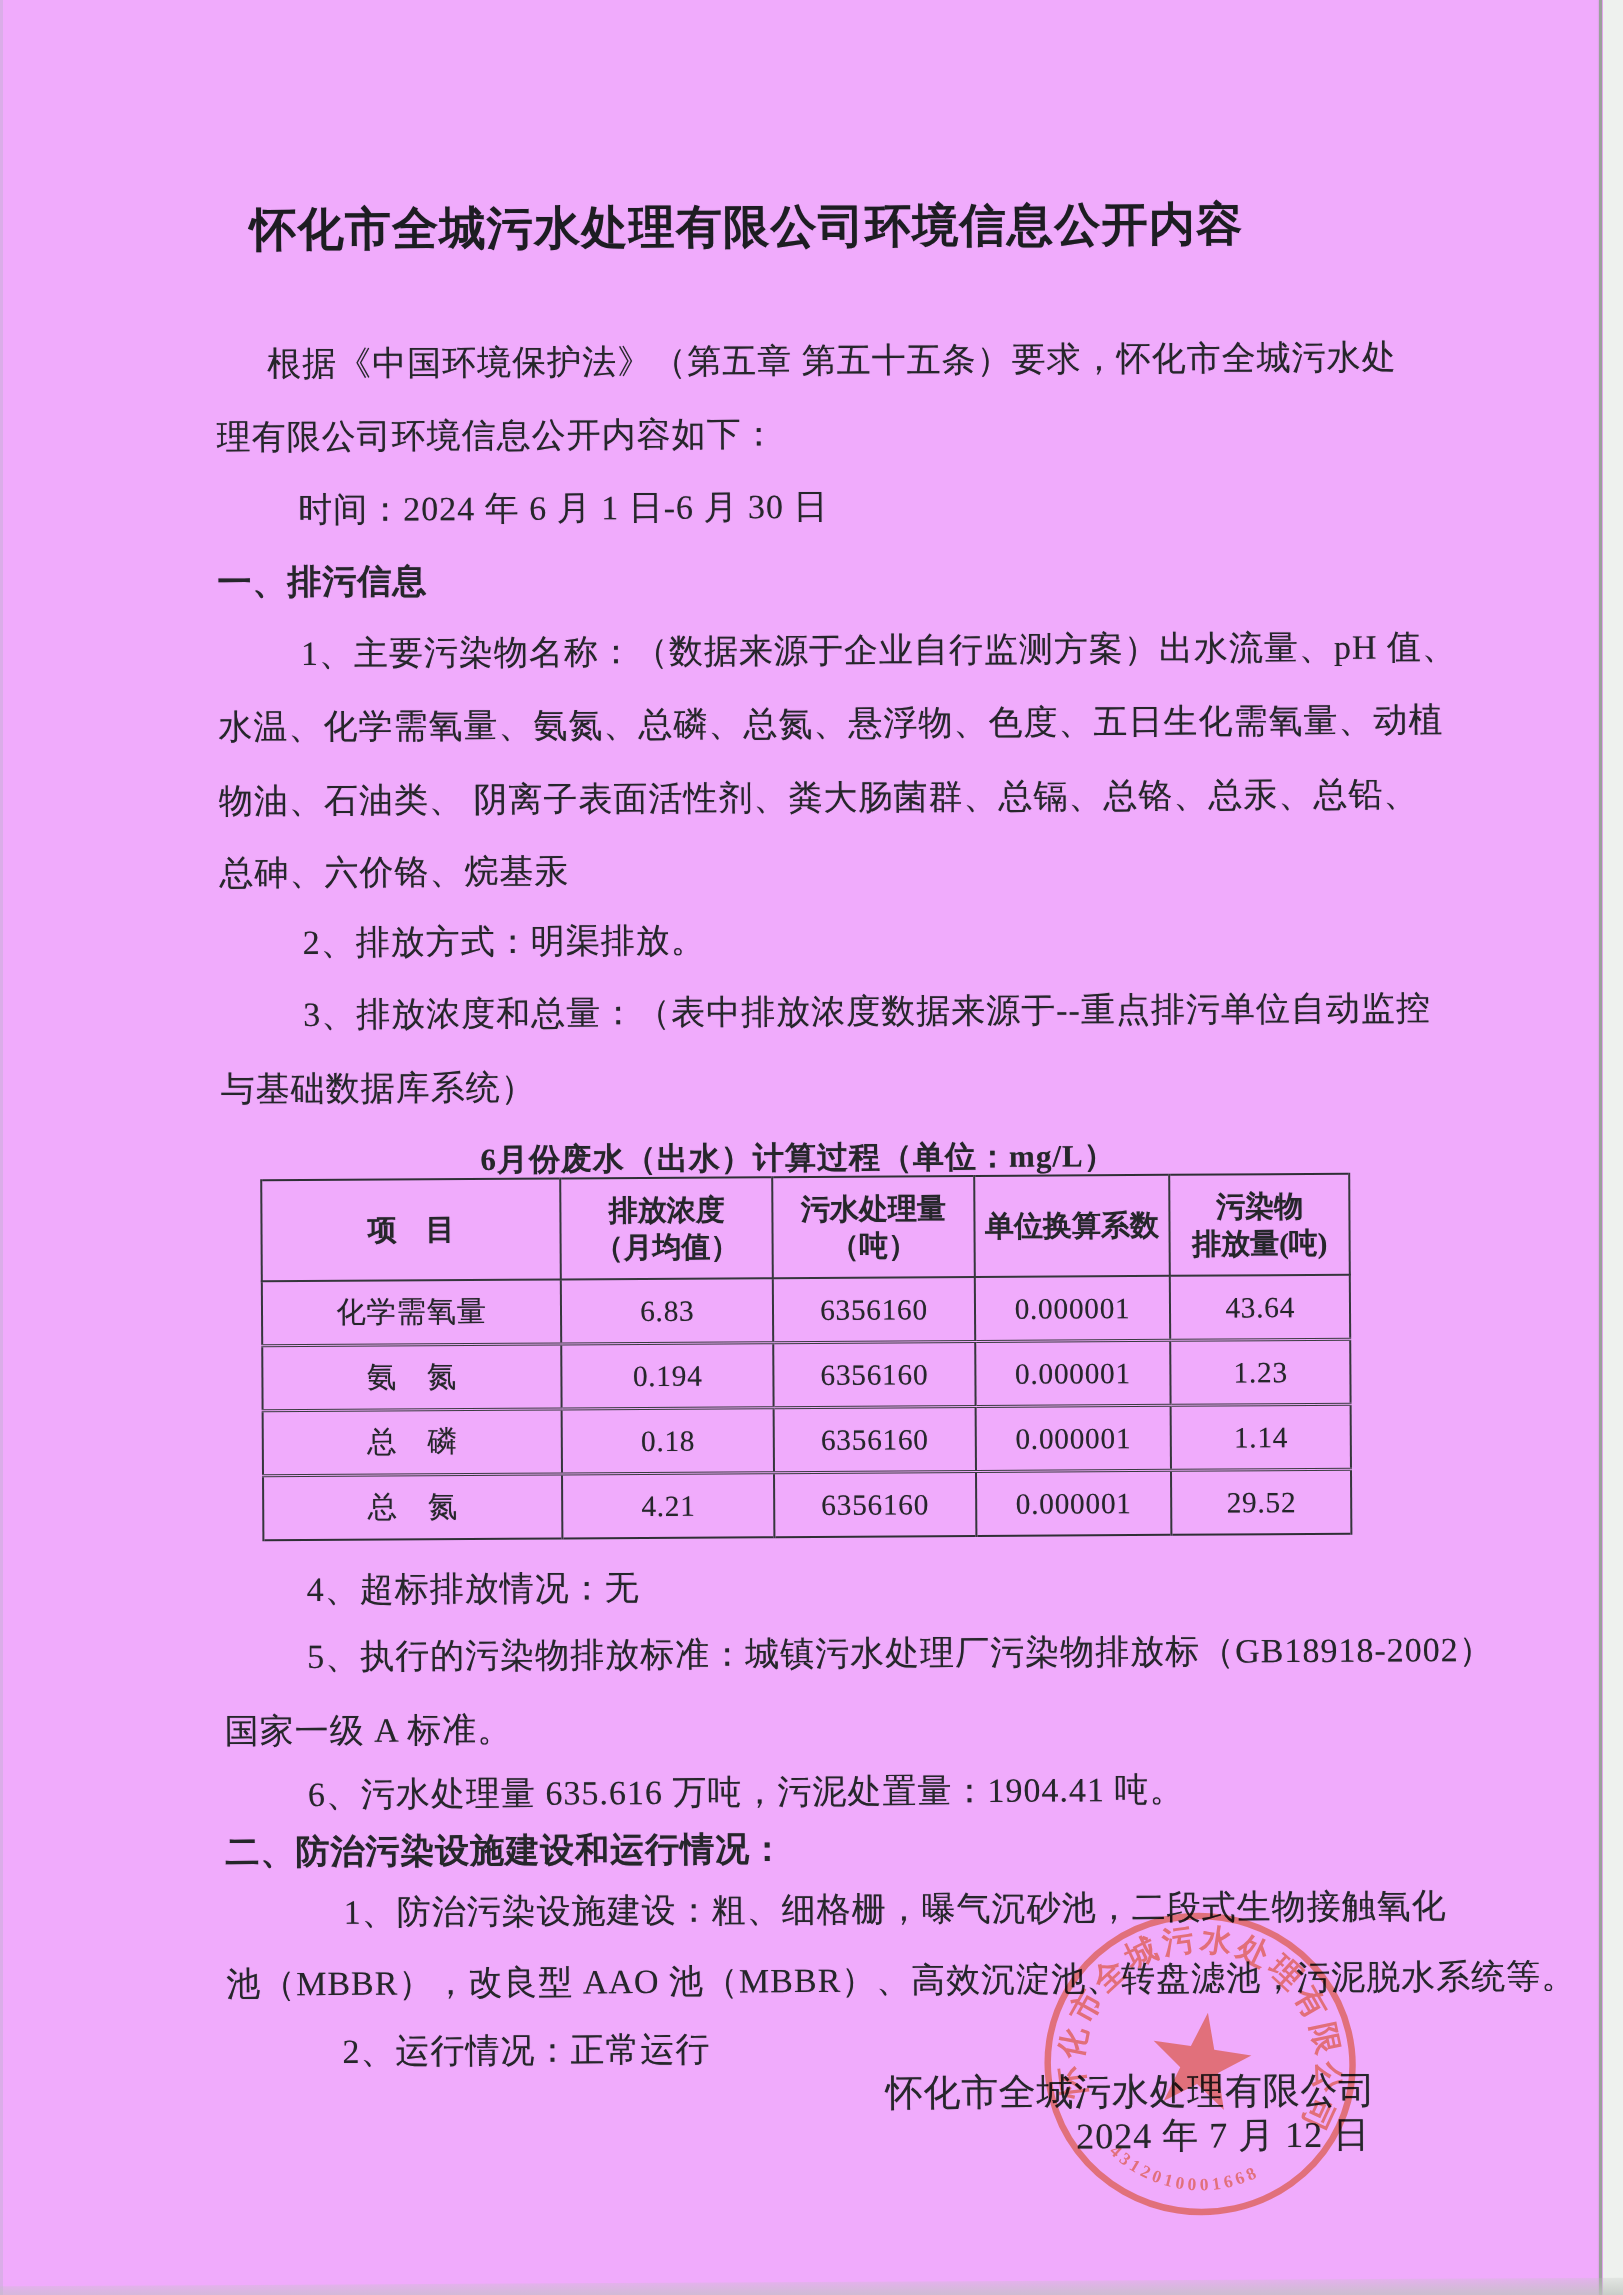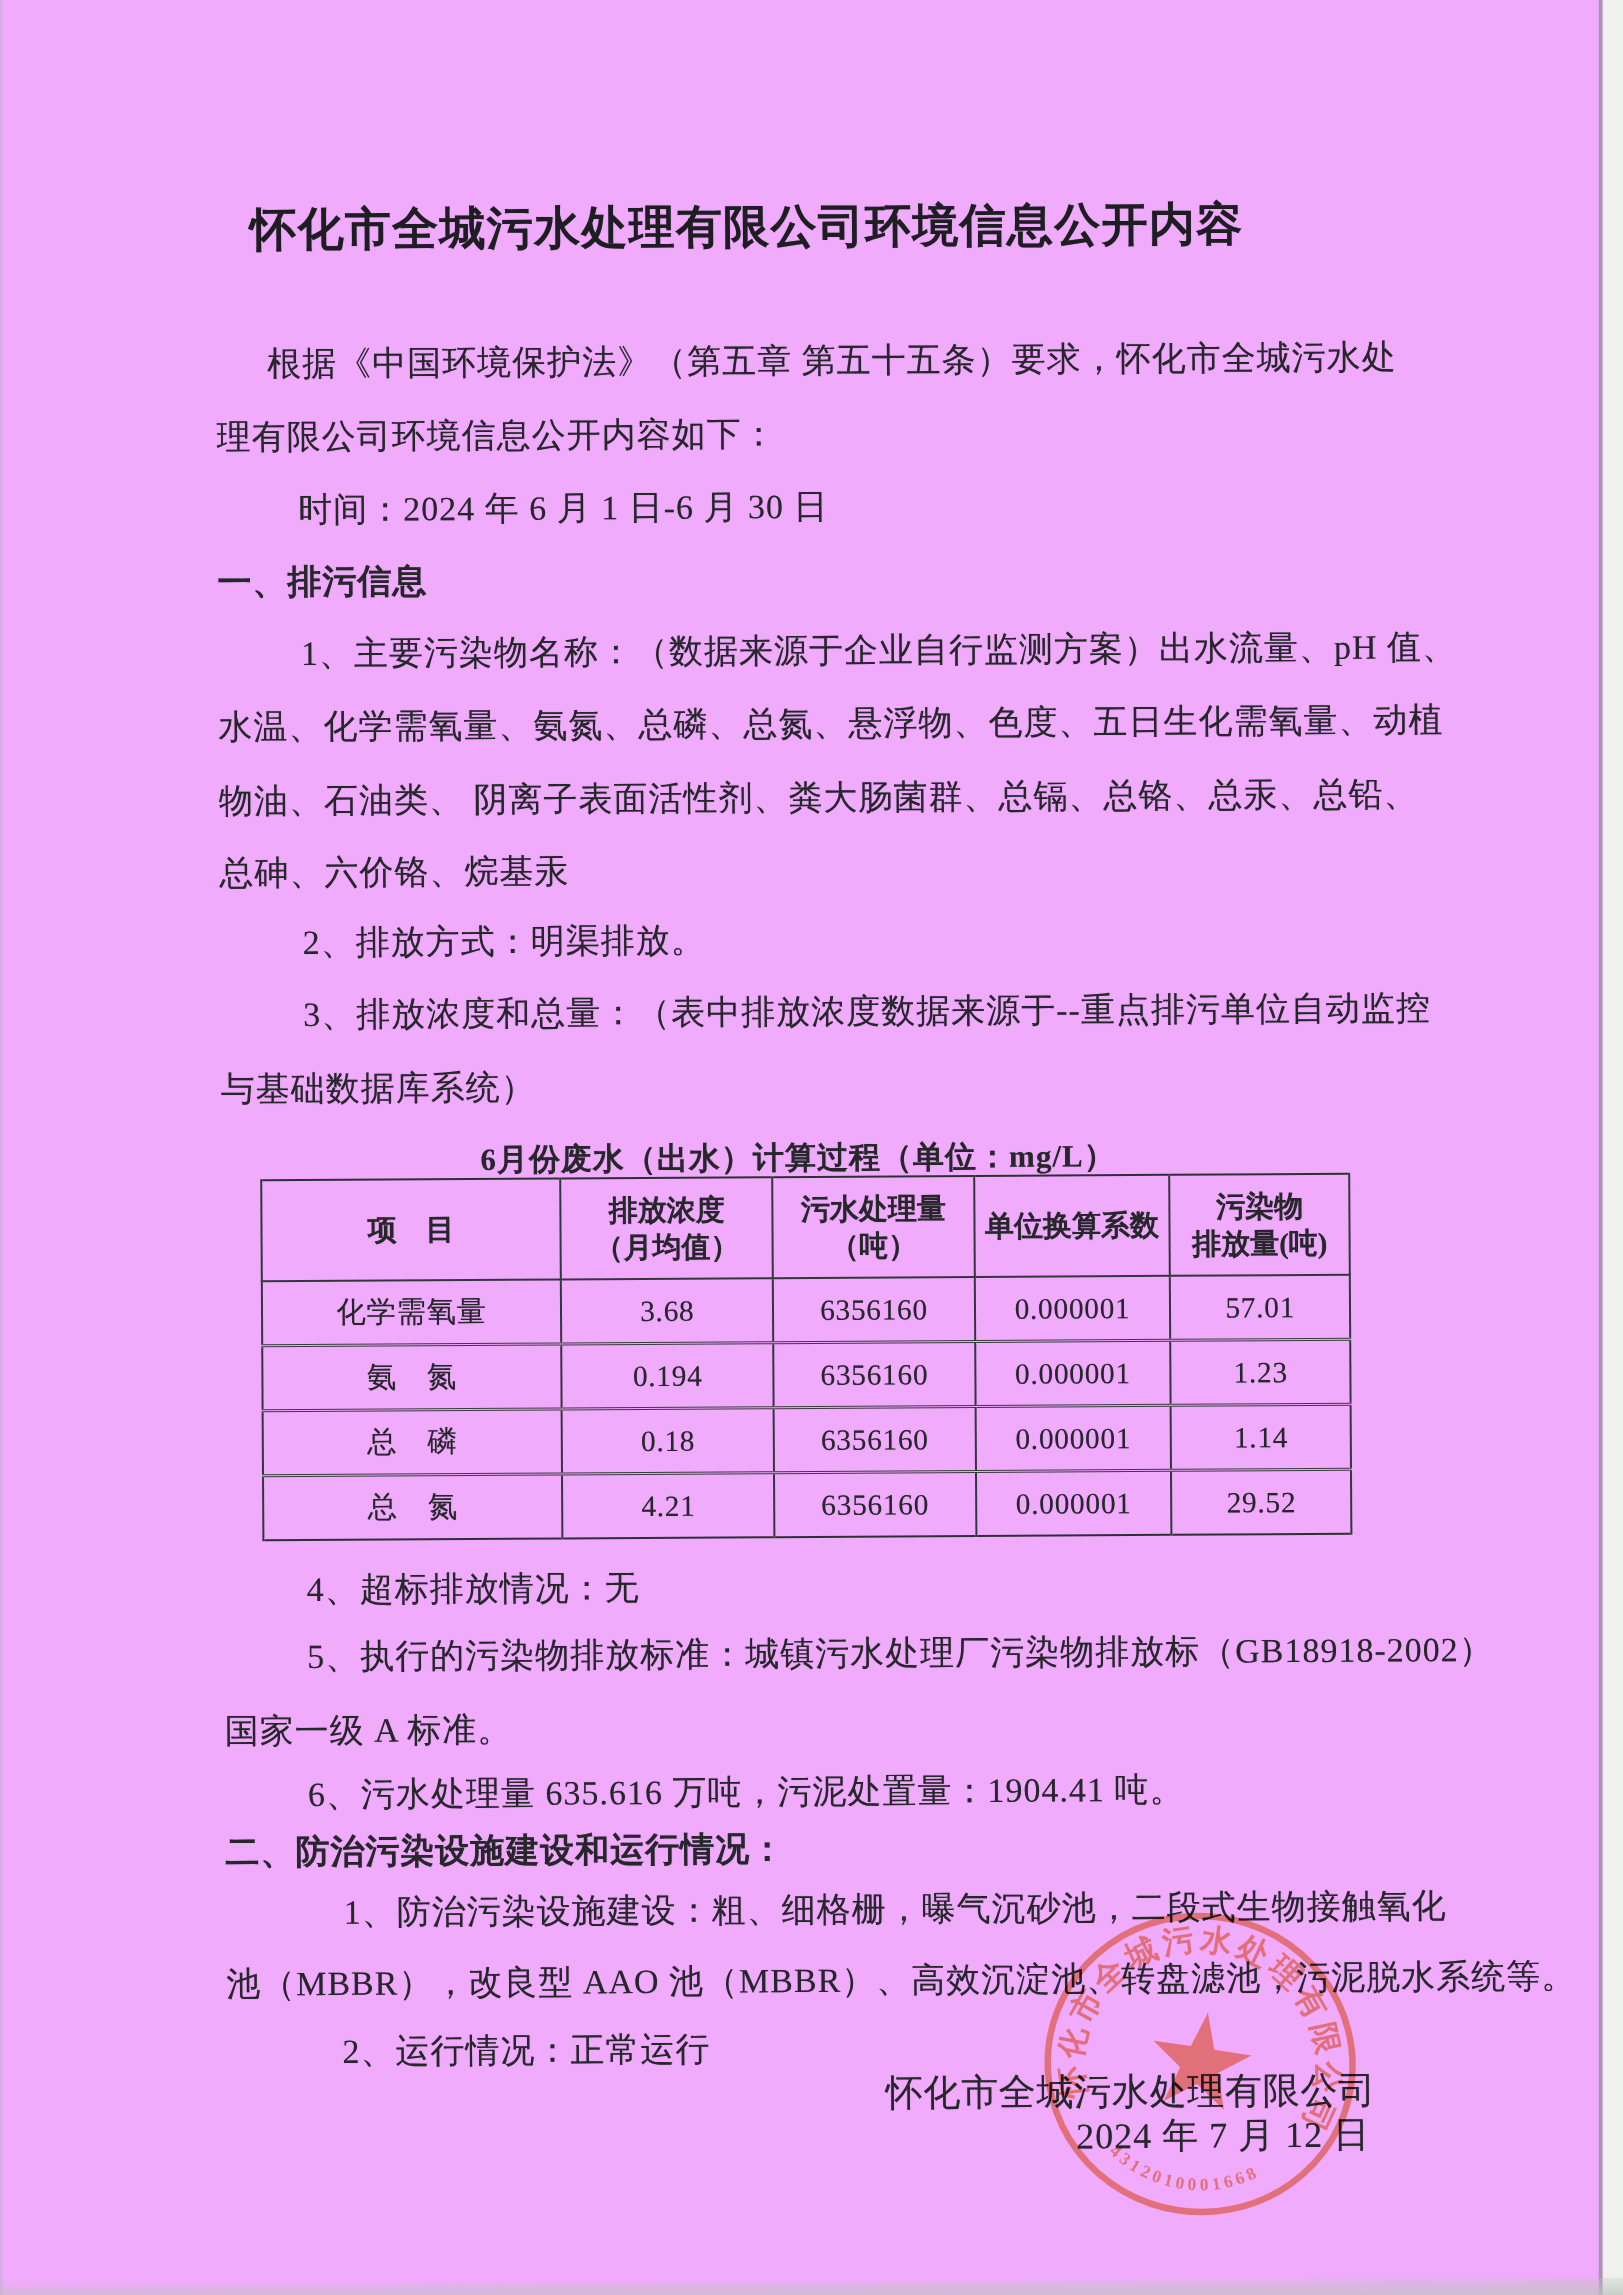--- a/index.html
+++ b/index.html
@@ -84,24 +84,24 @@
           </th>
           <th>
             <div>污染物</div>
             <div>排放量(吨)</div>
           </th>
         </tr>
       </thead>
       <tbody>
         <tr>
           <td>化学需氧量</td>
-          <td>3.68</td>
+          <td>6.83</td>
           <td>6356160</td>
           <td>0.000001</td>
-          <td>57.01</td>
+          <td>43.64</td>
         </tr>
         <tr>
           <td>氨　氮</td>
           <td>0.194</td>
           <td>6356160</td>
           <td>0.000001</td>
           <td>1.23</td>
         </tr>
         <tr>
           <td>总　磷</td>

